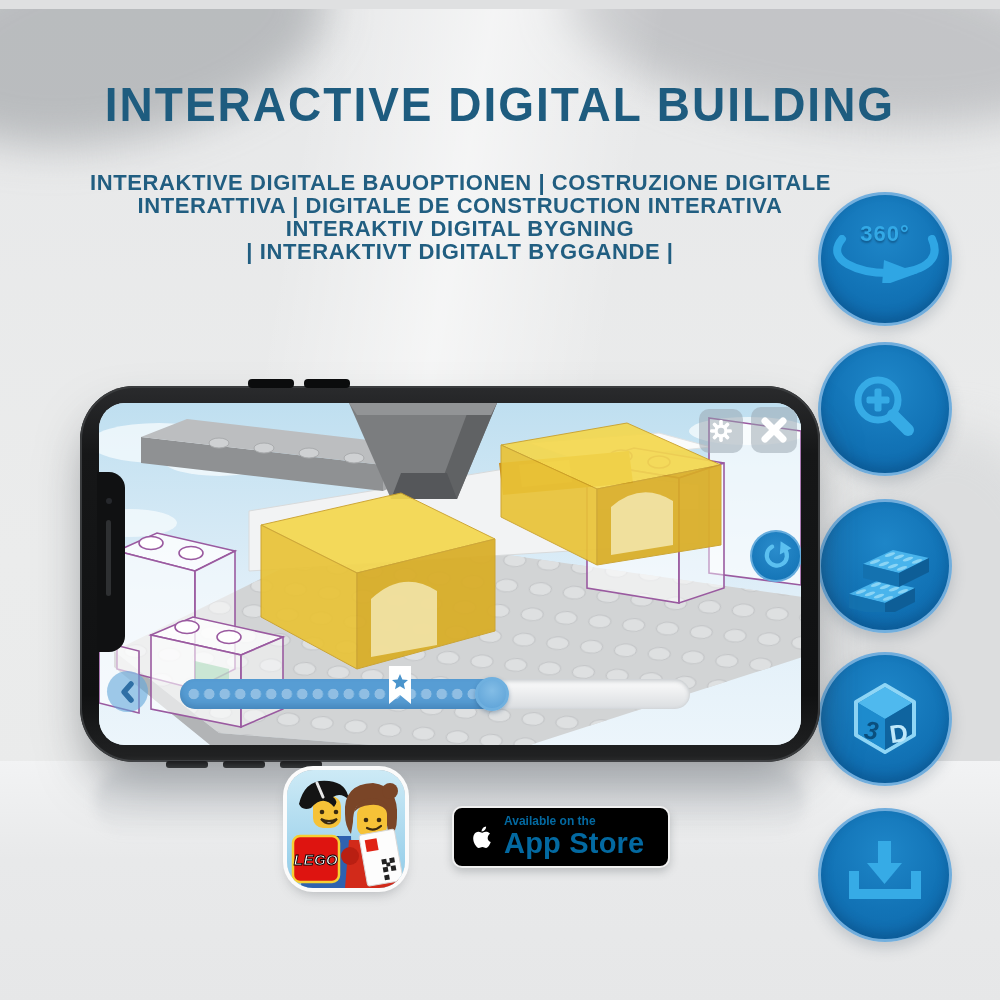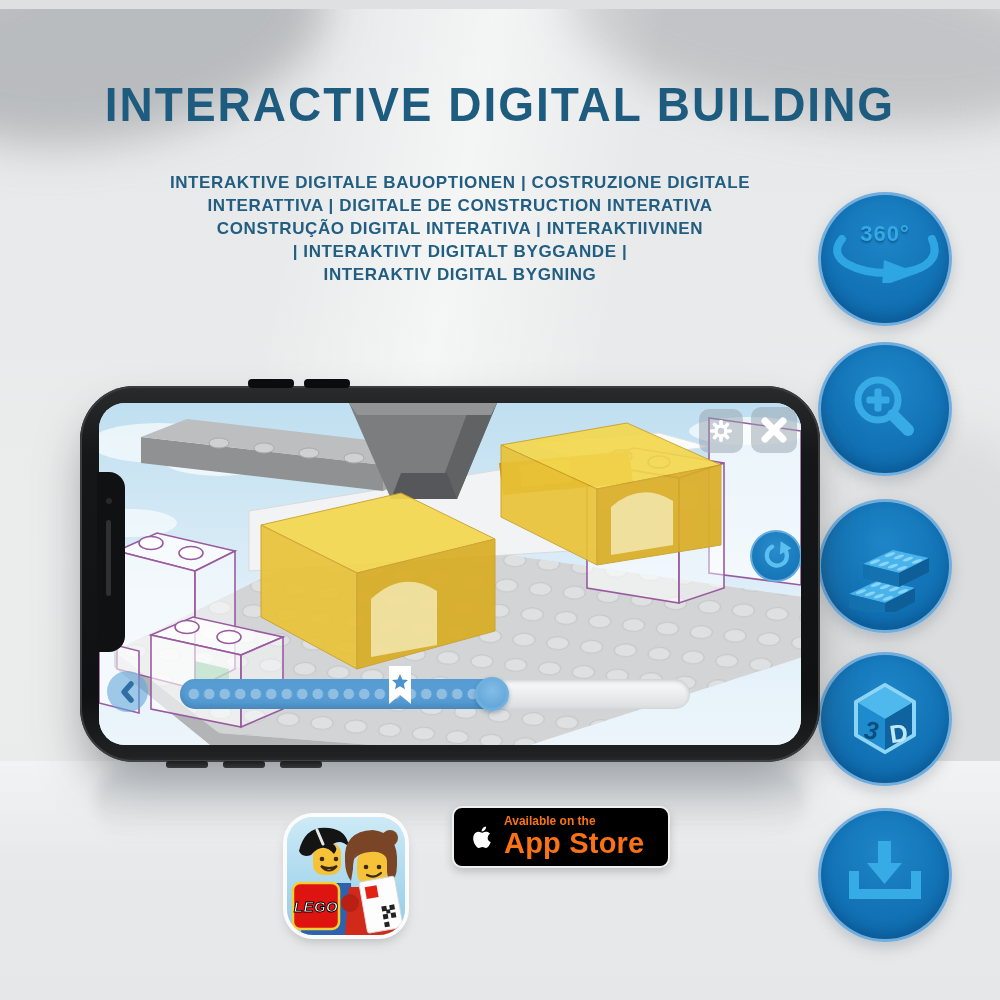--- a/index.html
+++ b/index.html
@@ -12,21 +12,21 @@
   .bg-blob.b2{left:560px;top:-60px;width:520px;height:170px;background:rgba(150,154,158,.45);transform:rotate(8deg);}
   .bg-blob.b3{left:820px;top:420px;width:260px;height:420px;background:rgba(208,210,212,.55);}
   .bg-band{position:absolute;left:0;top:0;width:100%;height:420px;pointer-events:none;
            background:linear-gradient(100deg,rgba(255,255,255,0) 30%,rgba(255,255,255,.55) 46%,rgba(255,255,255,0) 62%);}
   .floor{position:absolute;left:0;top:752px;width:100%;height:248px;pointer-events:none;
          background:linear-gradient(180deg,#f2f3f4 0%,#e8e9ea 40%,#e6e7e8 100%);}
   
   .title{position:absolute;left:0;top:68px;width:1000px;text-align:center;
          font-size:46px;font-weight:bold;letter-spacing:2px;color:#1e5c7f;transform:scaleY(1.05);}
   .subtitle{position:absolute;left:90px;top:162px;width:740px;text-align:center;color:#215e81;}
-  .subtitle div{font-size:17px;font-weight:bold;letter-spacing:.6px;line-height:23px;white-space:nowrap;}
+  .subtitle div{font-size:22px;font-weight:bold;letter-spacing:.6px;line-height:23px;white-space:nowrap;}
   
   .feature{position:absolute;left:818px;width:134px;height:134px;border-radius:50%;
            background:radial-gradient(circle at 50% 32%,#1e86c8 0%,#1273b6 55%,#0d66a8 100%);
            border:3px solid rgba(130,185,228,.85);box-sizing:border-box;
            box-shadow:0 6px 14px rgba(80,95,110,.25), inset 0 -6px 12px rgba(0,40,80,.25);}
   .feature svg{position:absolute;left:50%;top:50%;transform:translate(-50%,-50%);}
   .deg360{position:absolute;width:100%;text-align:center;top:26px;font-size:22px;font-weight:bold;
           color:#33a9e6;letter-spacing:1px;text-shadow:0 2px 2px rgba(0,35,70,.4);}
   .swoosh{position:absolute;left:12px;top:56px;}
   
@@ -60,49 +60,48 @@
         background-image:radial-gradient(circle, rgba(255,255,255,.34) 5px, rgba(255,255,255,0) 5.6px);
         background-size:15.5px 30px;background-position:0 center;background-repeat:repeat-x;}
   .bookmark{position:absolute;left:208px;top:-14px;z-index:3;}
   .handle{position:absolute;left:295px;top:-2px;width:34px;height:34px;border-radius:50%;z-index:2;
           background:radial-gradient(circle at 50% 38%,#83bde6,#5aa0d6);border:3px solid #6fb0df;box-sizing:border-box;
           box-shadow:0 2px 4px rgba(30,70,110,.35);}
   
   .reflection{position:absolute;left:95px;top:758px;width:710px;height:70px;border-radius:40px;
               background:linear-gradient(180deg,rgba(168,174,180,.45),rgba(235,236,237,0));filter:blur(6px);pointer-events:none;}
   
-  .app-icon{position:absolute;left:287px;top:808px;width:118px;height:118px;border-radius:26px;overflow:hidden;
+  .app-icon{position:absolute;left:287px;top:761px;width:118px;height:118px;border-radius:26px;overflow:hidden;
             box-shadow:0 0 0 4px #fbfbfb, 0 6px 12px rgba(90,95,100,.35);}
   .badge{position:absolute;left:452px;width:218px;height:62px;border-radius:10px;background:#000;
          border:2px solid #f0f0f0;box-sizing:border-box;display:flex;align-items:center;gap:11px;padding:0 14px;
          box-shadow:0 4px 8px rgba(90,95,100,.3);}
-  .badge .bt{display:flex;flex-direction:column;justify-content:center;color:#f97316;line-height:1.05;}
+  .badge .bt{display:flex;flex-direction:column;justify-content:center;color:#0369a1;line-height:1.05;}
   .badge .small{font-size:12px;font-weight:bold;}
   .badge .small.caps{font-size:10.5px;letter-spacing:1.4px;}
   .badge .big{font-size:29px;font-weight:bold;letter-spacing:.2px;}
 </style>
 </head>
 <body>
 
 <div class="stage">
 
   <div class="bg-blob b1"></div>
   <div class="bg-blob b2"></div>
   <div class="bg-blob b3"></div>
   <div class="bg-band"></div>
   <div class="floor"></div>
 
   <div class="title">INTERACTIVE DIGITAL BUILDING</div>
 
   <div class="subtitle">
     <div>INTERAKTIVE DIGITALE BAUOPTIONEN | COSTRUZIONE DIGITALE</div>
     <div>INTERATTIVA | DIGITALE DE CONSTRUCTION INTERATIVA</div>
-    <div>CONSTRUÇÃO DIGITAL INTERATIVA | INTERAKTIIVINEN</div>
+    <div>INTERAKTIV DIGITAL BYGNING</div>
     <div>| INTERAKTIVT DIGITALT BYGGANDE |</div>
-    <div>INTERAKTIV DIGITAL BYGNING</div>
   </div>
 
   <div class="feature" style="top:183px">
     <span class="deg360">360°</span>
     <svg class="swoosh" width="110" height="48" viewBox="0 0 110 48">
       <path d="M12,4 C-6,26 30,38 58,38 C92,38 112,26 102,4" stroke="#2fa6e4" stroke-width="8" fill="none" stroke-linecap="round"></path>
       <polygon points="54,25 88,38 52,51" fill="#2fa6e4"></polygon>
     </svg>
   </div>
 

